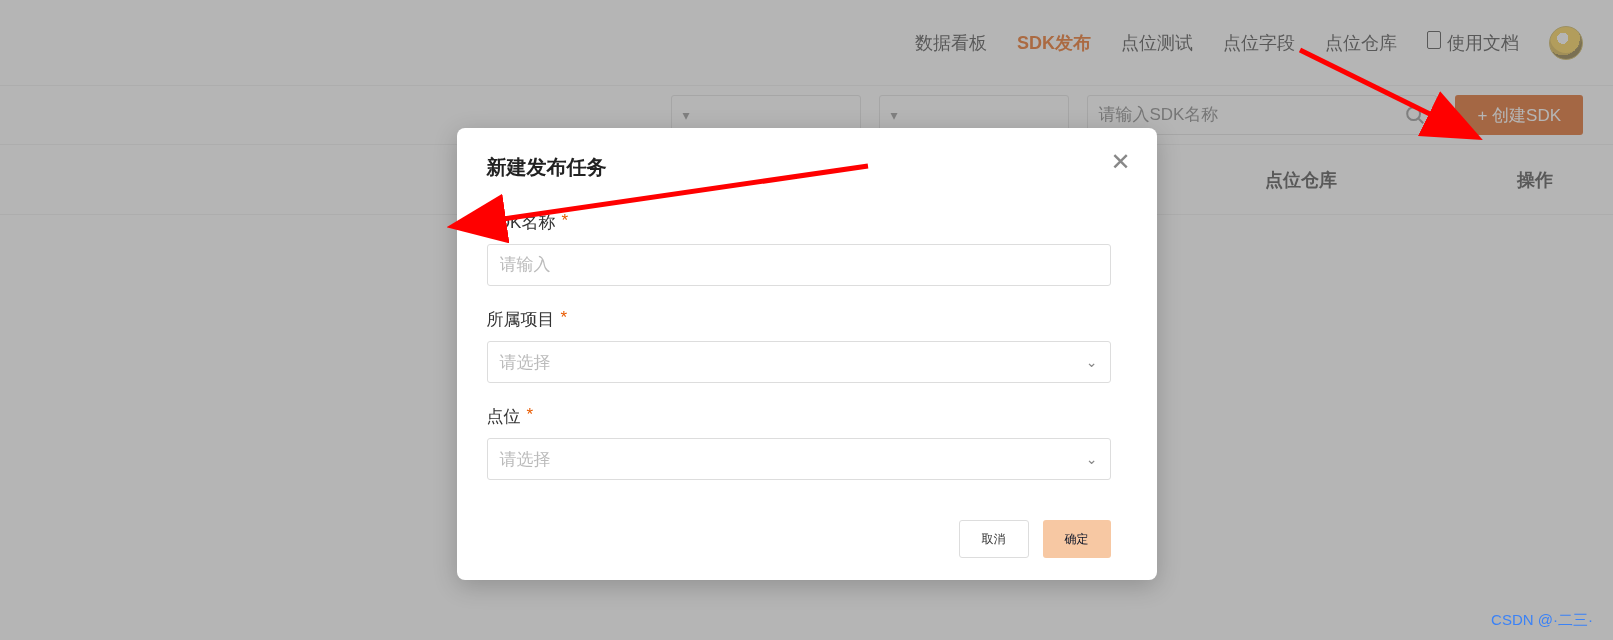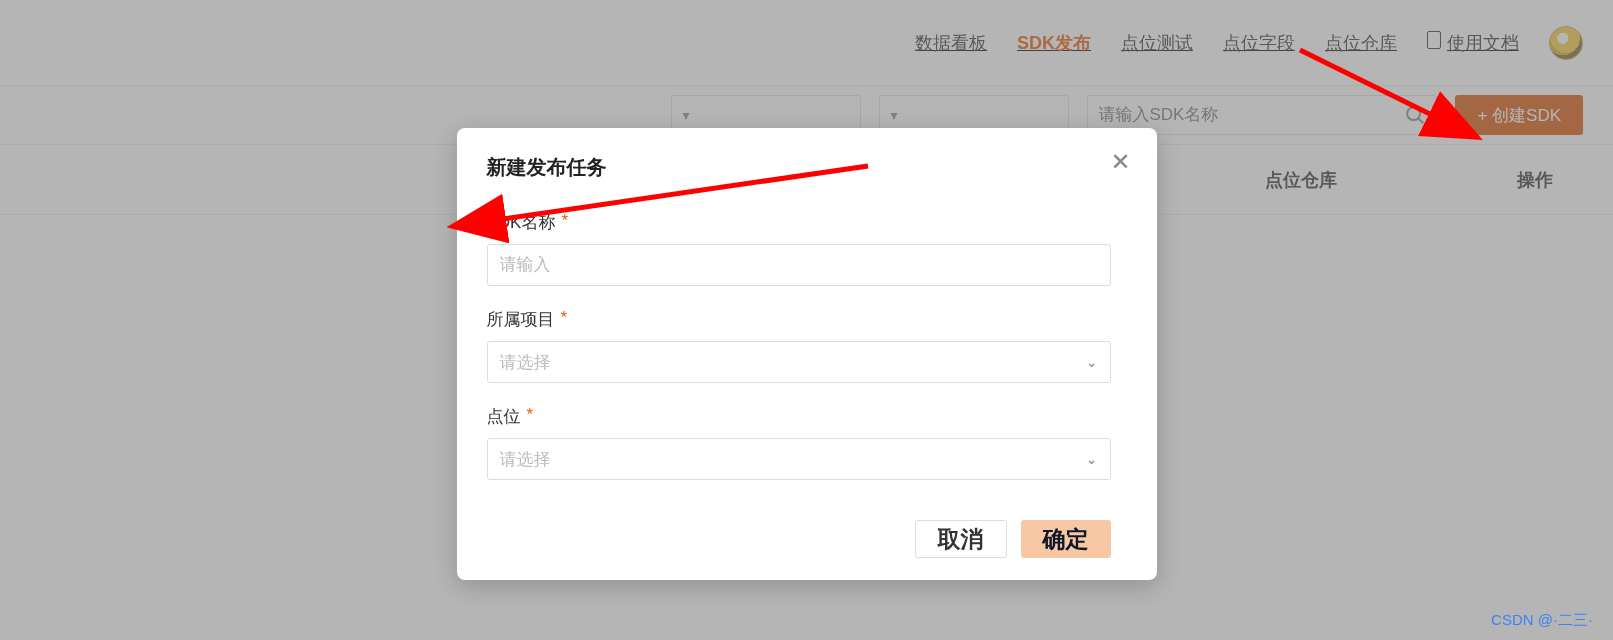--- a/index.html
+++ b/index.html
@@ -16,21 +16,20 @@
       height: 100%;
       background: #fff;
     }
     .topnav {
       height: 85px;
       display: flex;
       align-items: center;
       justify-content: flex-end;
       padding: 0 30px 0 0;
       gap: 30px;
-      text-decoration: underline;
     }
     .topnav-link {
       font-size: 18px;
       color: #333;
       cursor: pointer;
       white-space: nowrap;
     }
     .topnav-link.active {
       color: #e85a00;
       font-weight: 600;
@@ -104,22 +103,22 @@
       padding: 0 12px; font-size: 17px; color: #333; outline: none;
       display: flex; align-items: center; justify-content: space-between;
       background: #fff;
     }
     .field-input::placeholder, .placeholder { color: #bbb; }
     .chev { color: #888; font-size: 14px; }
     .modal-actions {
       display: flex; justify-content: flex-end; gap: 14px; margin-top: 40px;
     }
     .btn {
-      height: 38px; padding: 0 22px; font-size: 23px; border-radius: 3px;
-      cursor: pointer; display: flex; align-items: center; font-weight: bold;
+      height: 38px; padding: 0 22px; font-size: 12px; border-radius: 3px;
+      cursor: pointer; display: flex; align-items: center;
     }
     .btn-cancel { background: #fff; border: 1px solid #ddd; color: #333; }
     .btn-confirm { background: #f7c8a3; border: none; color: #0f172a; }
     .watermark {
       position: absolute; right: 20px; bottom: 10px; color: #3b82f6;
       font-size: 15px;
     }
     .annotation-layer {
       position: absolute; inset: 0; pointer-events: none;
     }

